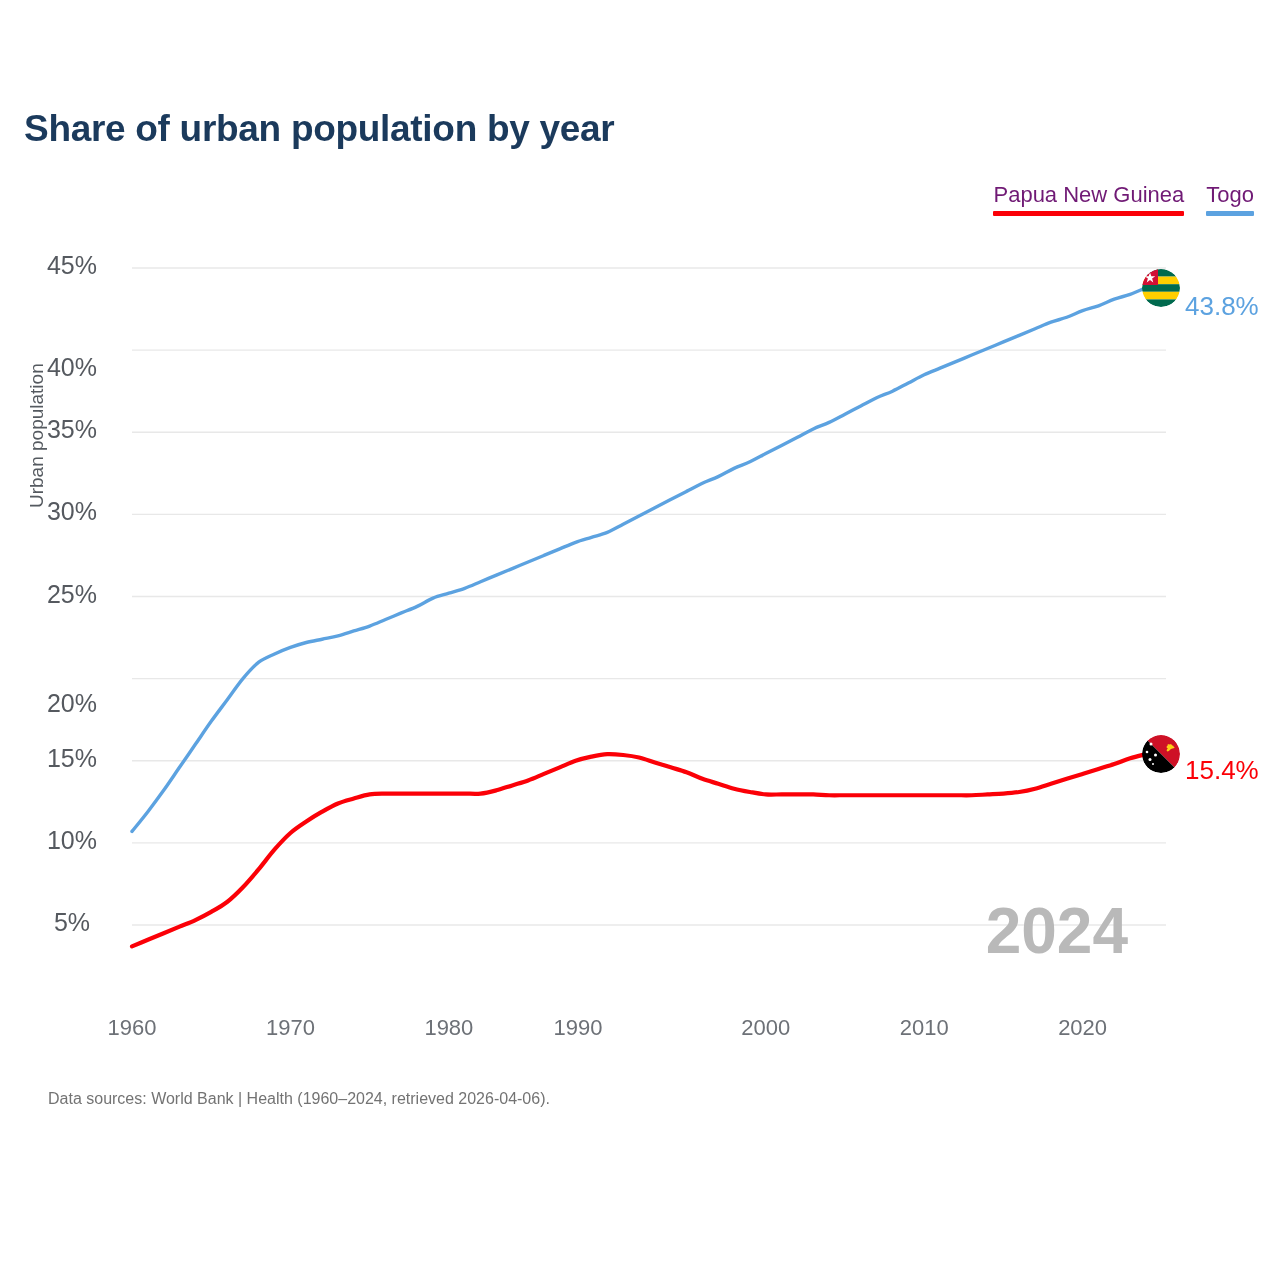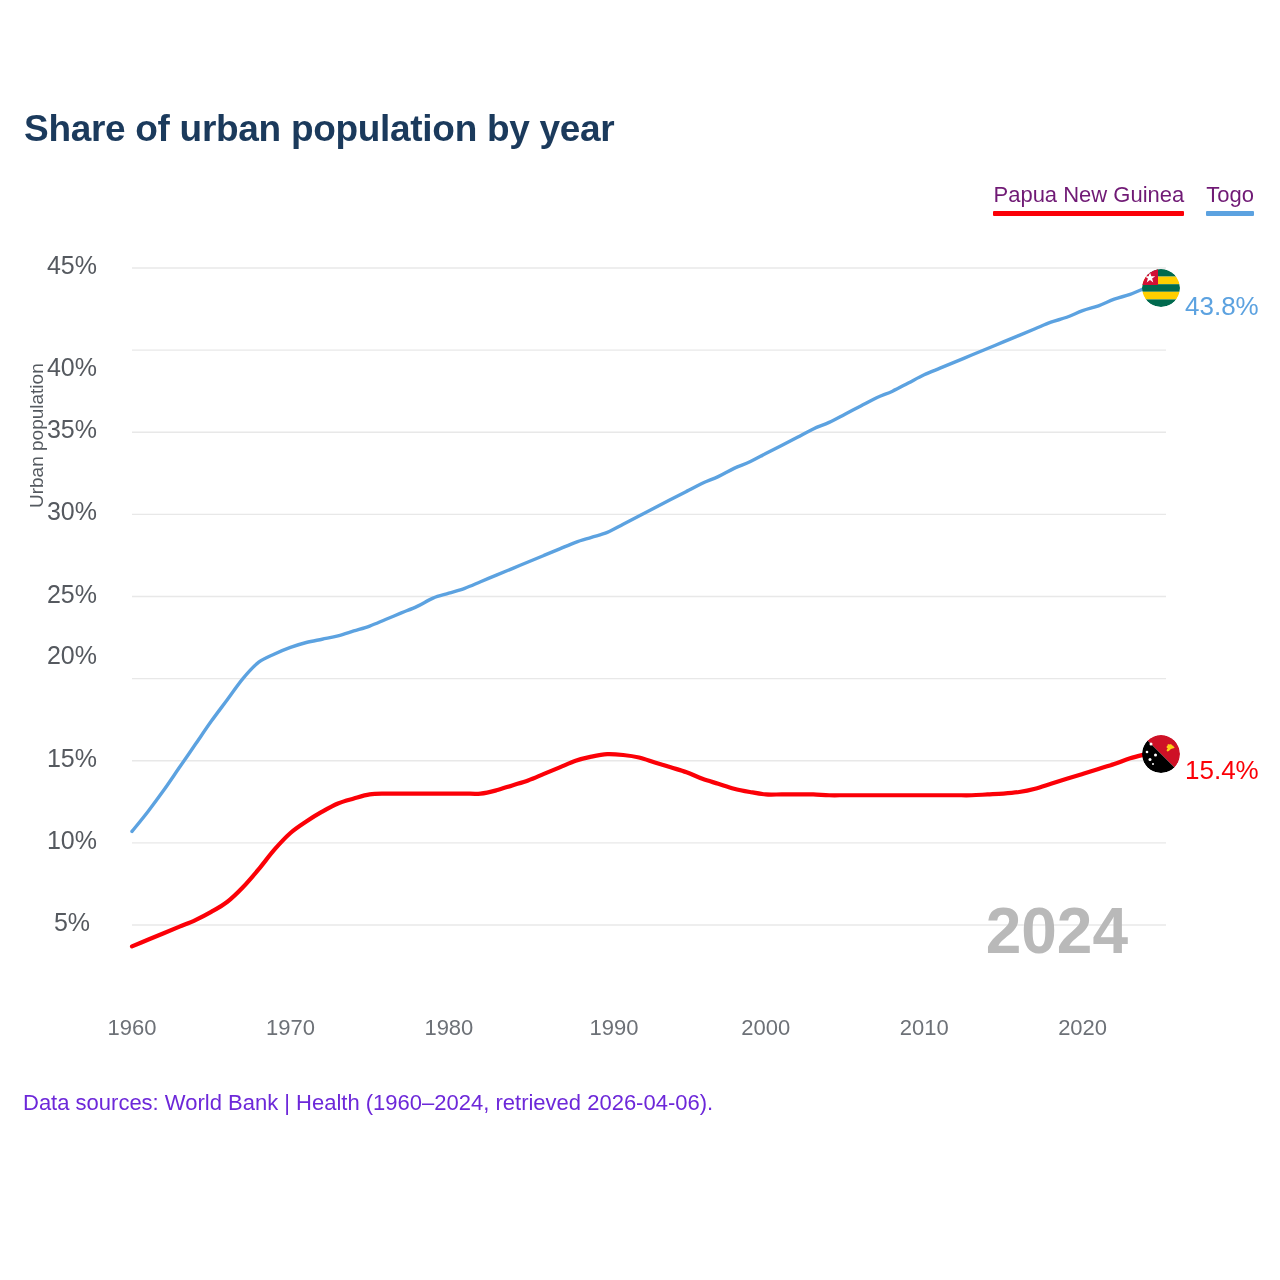--- a/index.html
+++ b/index.html
@@ -112,23 +112,23 @@
   }
   .flag-badge {
     position: absolute;
     width: 38px;
     height: 38px;
     border-radius: 50%;
     overflow: hidden;
   }
   .footer {
     position: absolute;
-    left: 23px;
-    font-size: 22px;
-    color: #6d28d9;
+    left: 48px;
+    font-size: 16px;
+    color: #737373;
     white-space: nowrap;
   }
   .footer-1 { top: 1090px; }
   .footer-2 { top: 1126px; }
 </style>
 </head>
 <body>
 
 <div id="chart-root">
 
@@ -144,33 +144,33 @@
       <div class="legend-rule" id="legend-rule-1" style="background: rgb(92, 162, 224);"></div>
     </div>
   </div>
 
   <div class="ylabel">Urban population</div>
 
   <div class="ytick-wrap" id="ytick-wrap">
       <div class="ytick" style="top: 908px;">5%</div>
       <div class="ytick" style="top: 825.875px;">10%</div>
       <div class="ytick" style="top: 743.75px;">15%</div>
-      <div class="ytick" style="top: 641px;">20%</div>
+      <div class="ytick" style="top: 689px;">20%</div>
       <div class="ytick" style="top: 579.5px;">25%</div>
       <div class="ytick" style="top: 497.375px;">30%</div>
       <div class="ytick" style="top: 415.25px;">35%</div>
       <div class="ytick" style="top: 333.125px; margin-top: 20px;">40%</div>
       <div class="ytick" style="top: 251px;">45%</div>
     </div>
 
   <div id="xtick-wrap">
       <div class="xtick" style="left: 132px;">1960</div>
       <div class="xtick" style="left: 290.438px;">1970</div>
       <div class="xtick" style="left: 448.875px;">1980</div>
-      <div class="xtick" style="left: 614px;">1990</div>
+      <div class="xtick" style="left: 578px;">1990</div>
       <div class="xtick" style="left: 765.75px;">2000</div>
       <div class="xtick" style="left: 924.188px;">2010</div>
       <div class="xtick" style="left: 1082.62px;">2020</div>
     </div>
 
   <svg class="plot-svg" id="plot-svg" width="1280" height="1280">
       <line x1="132" x2="1166" y1="925" y2="925" stroke="#e8e8e8" stroke-width="1.4"></line>
       <line x1="132" x2="1166" y1="842.875" y2="842.875" stroke="#e8e8e8" stroke-width="1.4"></line>
       <line x1="132" x2="1166" y1="760.75" y2="760.75" stroke="#e8e8e8" stroke-width="1.4"></line>
       <line x1="132" x2="1166" y1="678.625" y2="678.625" stroke="#e8e8e8" stroke-width="1.4"></line>

